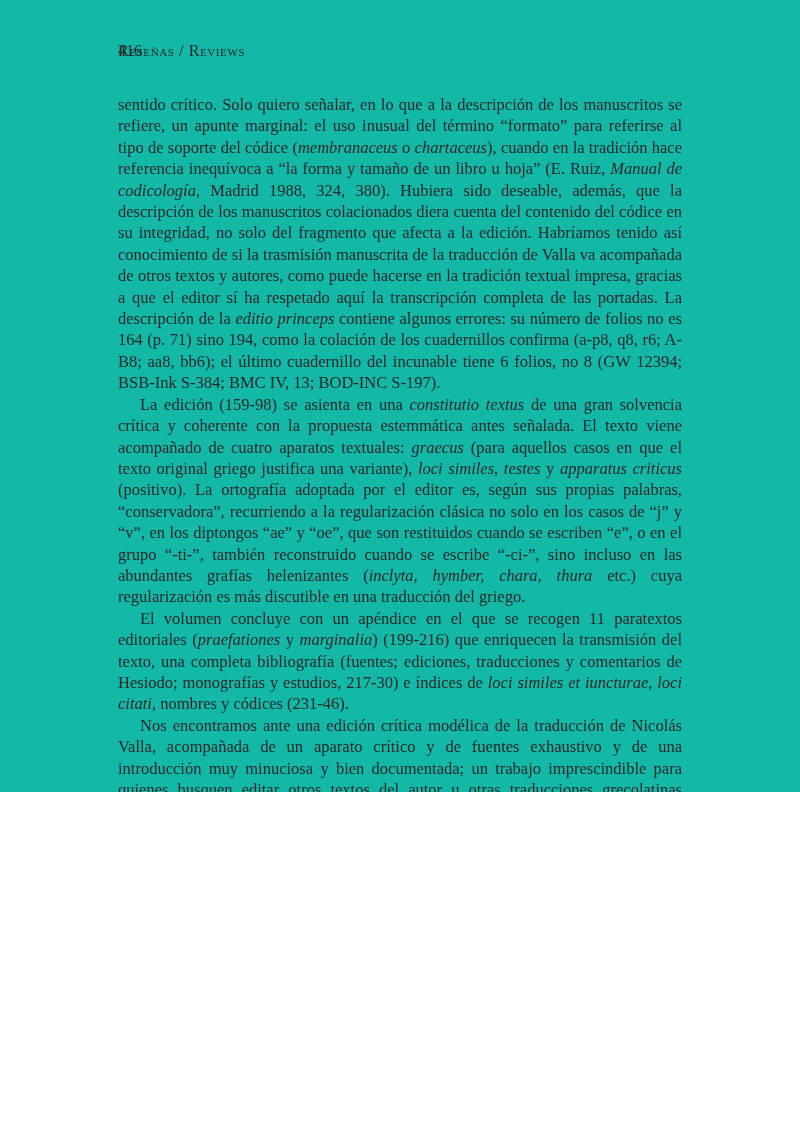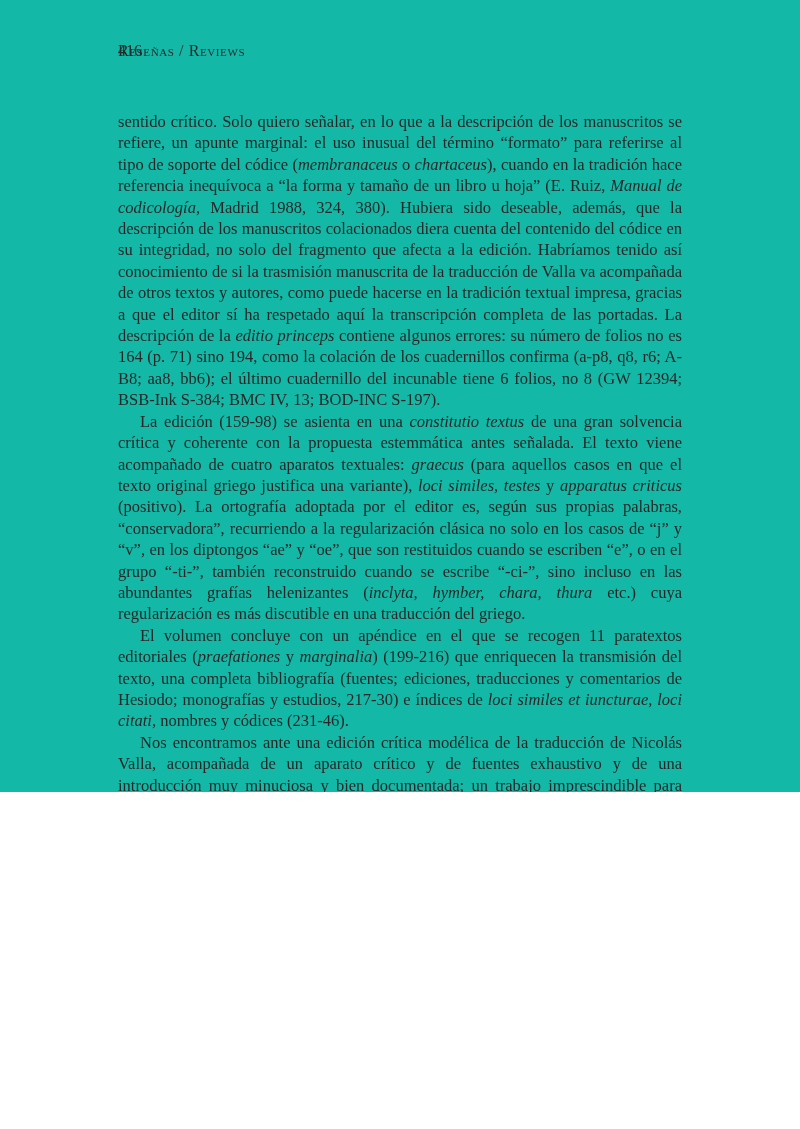--- a/index.html
+++ b/index.html
@@ -25,21 +25,21 @@
     left: 0;
     top: 0;
   }
   .running-head {
     text-align: left;
     font-variant: small-caps;
     letter-spacing: 0.6px;
   }
   .body-text {
     position: absolute;
-    top: 111px;
+    top: 94px;
     left: 118px;
     width: 564px;
     font-size: 16.5px;
     line-height: 21.4px;
     text-align: justify;
   }
   .body-text p { margin: 0; }
   .body-text p.indented { text-indent: 22px; }
   .body-text em { font-style: italic; }
   .signature {

